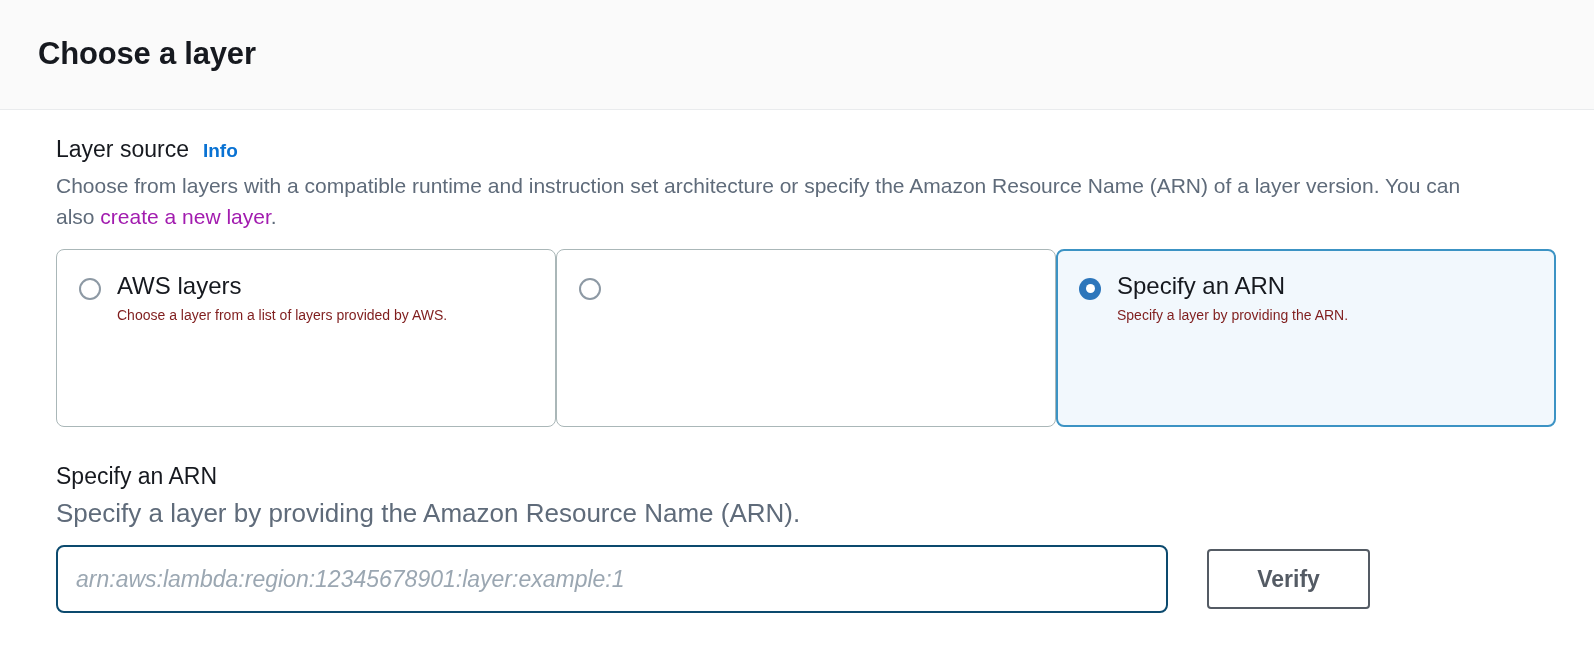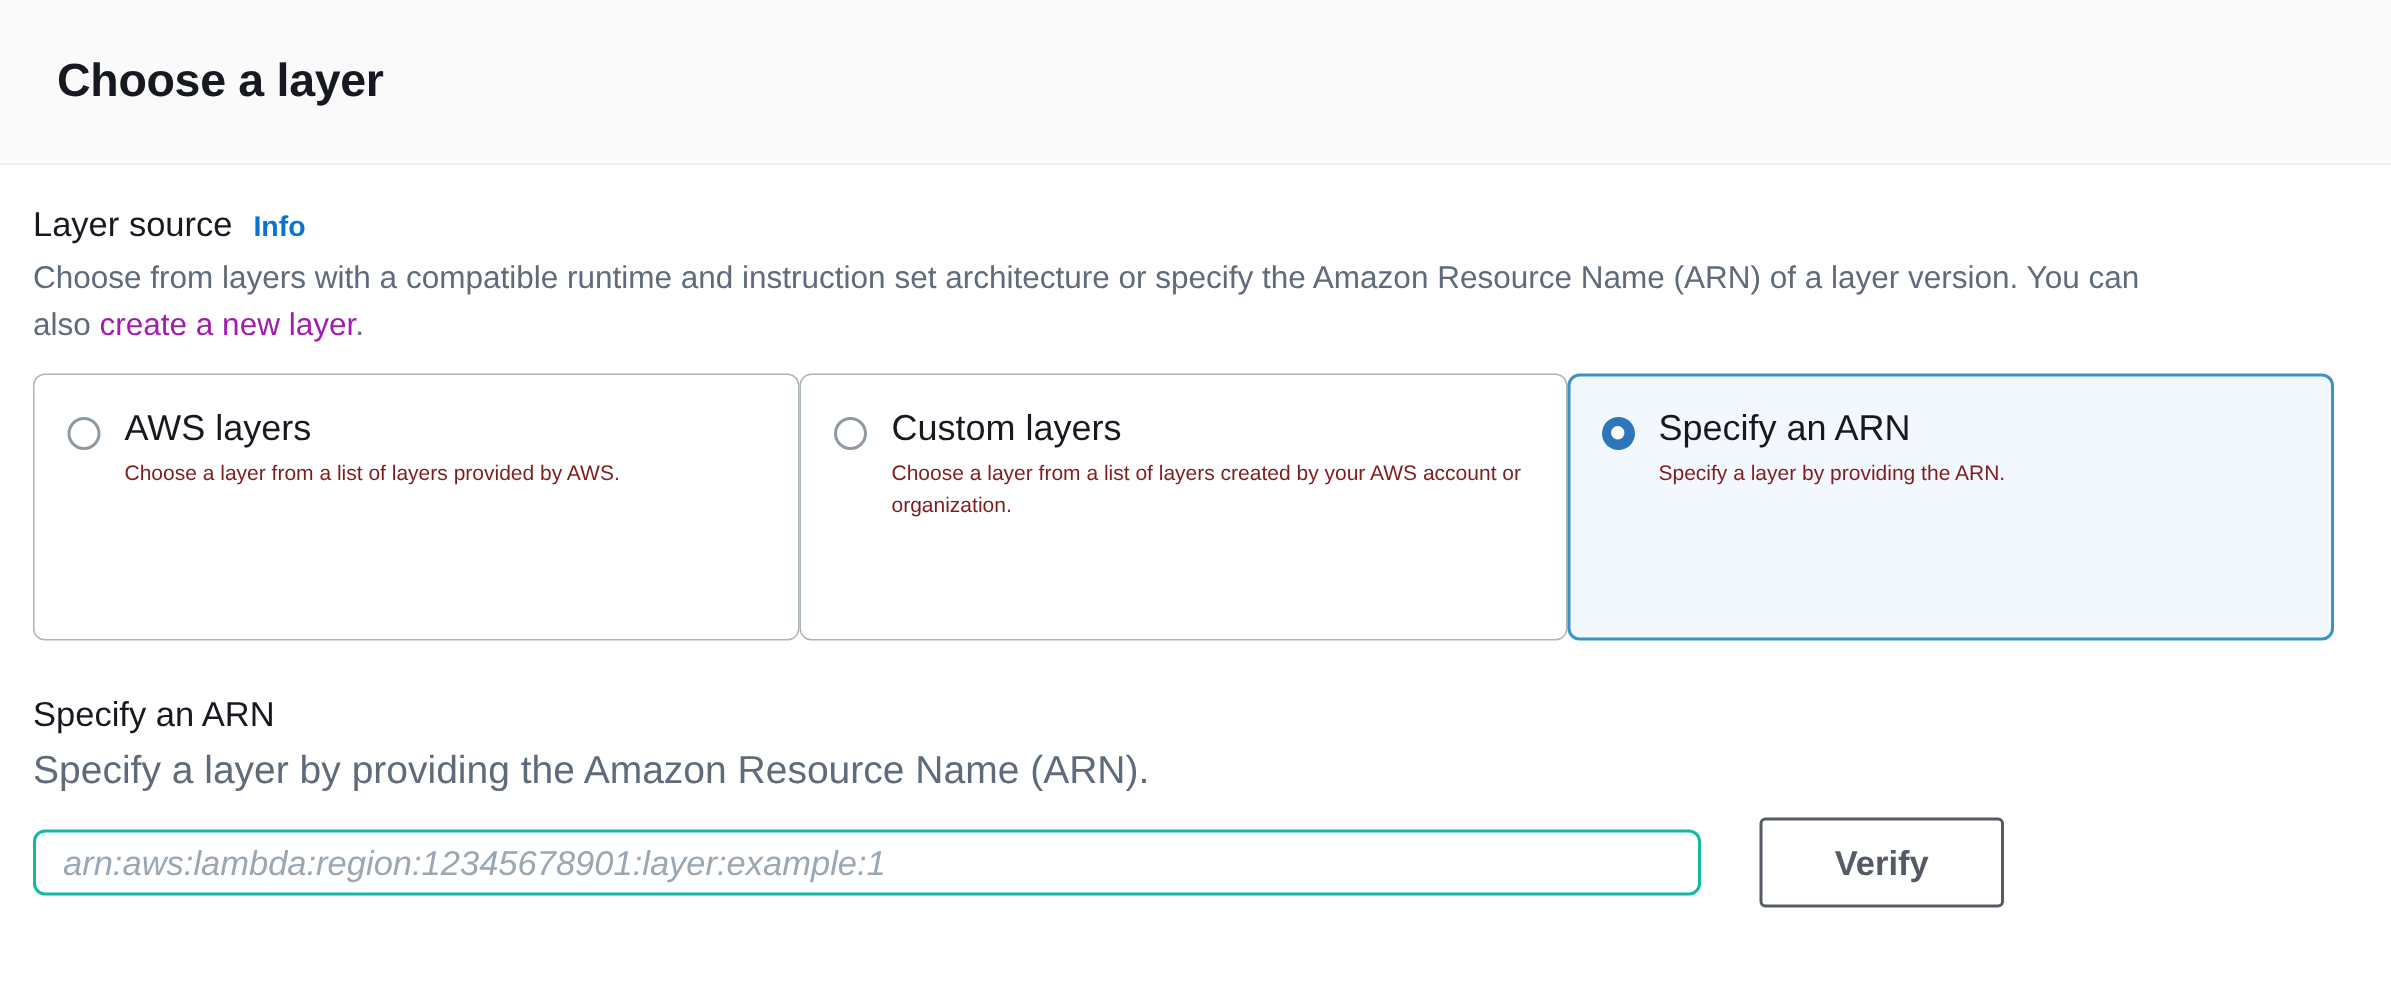--- a/index.html
+++ b/index.html
@@ -38,21 +38,21 @@
     font-size: 31px;
     font-weight: bold;
     color: #16191f;
     letter-spacing: -0.2px;
     line-height: 1.1;
   }
 
   
   .panel-body {
     flex: 1 1 auto;
-    padding: 26px 38px 0 22px;
+    padding: 26px 38px 0 56px;
     box-sizing: border-box;
     background: #ffffff;
   }
 
   .field-label-row {
     display: flex;
     align-items: baseline;
     gap: 14px;
     margin-bottom: 6px;
   }
@@ -162,23 +162,23 @@
     margin-bottom: 12px;
   }
 
   .arn-row {
     display: flex;
     align-items: center;
     gap: 39px;
   }
   .arn-input {
     width: 1112px;
-    height: 44px;
-    box-sizing: border-box;
-    border: 2px solid #14b8a6;
+    height: 68px;
+    box-sizing: border-box;
+    border: 2px solid #0c4a6e;
     border-radius: 8px;
     background: #ffffff;
     font-family: "Liberation Sans", sans-serif;
     font-size: 23px;
     color: #16191f;
     padding: 0 18px;
     outline: none;
   }
   .arn-input::placeholder {
     color: #9ba7b2;
@@ -224,24 +224,20 @@
       <div class="tile">
         <span class="radio"></span>
         <span class="tile-text">
           <span class="tile-title" style="display:block;">AWS layers</span>
           <span class="tile-desc" style="display:block;">Choose a layer from a list of layers provided by AWS.</span>
         </span>
       </div>
 
       <div class="tile">
         <span class="radio"></span>
-        <span class="tile-text">
-          <span class="tile-title" style="display:block;">Custom layers</span>
-          <span class="tile-desc" style="display:block;">Choose a layer from a list of layers created by your AWS account or organization.</span>
-        </span>
       </div>
 
       <div class="tile selected">
         <span class="radio checked"></span>
         <span class="tile-text">
           <span class="tile-title" style="display:block;">Specify an ARN</span>
           <span class="tile-desc" style="display:block;">Specify a layer by providing the ARN.</span>
         </span>
       </div>
 

